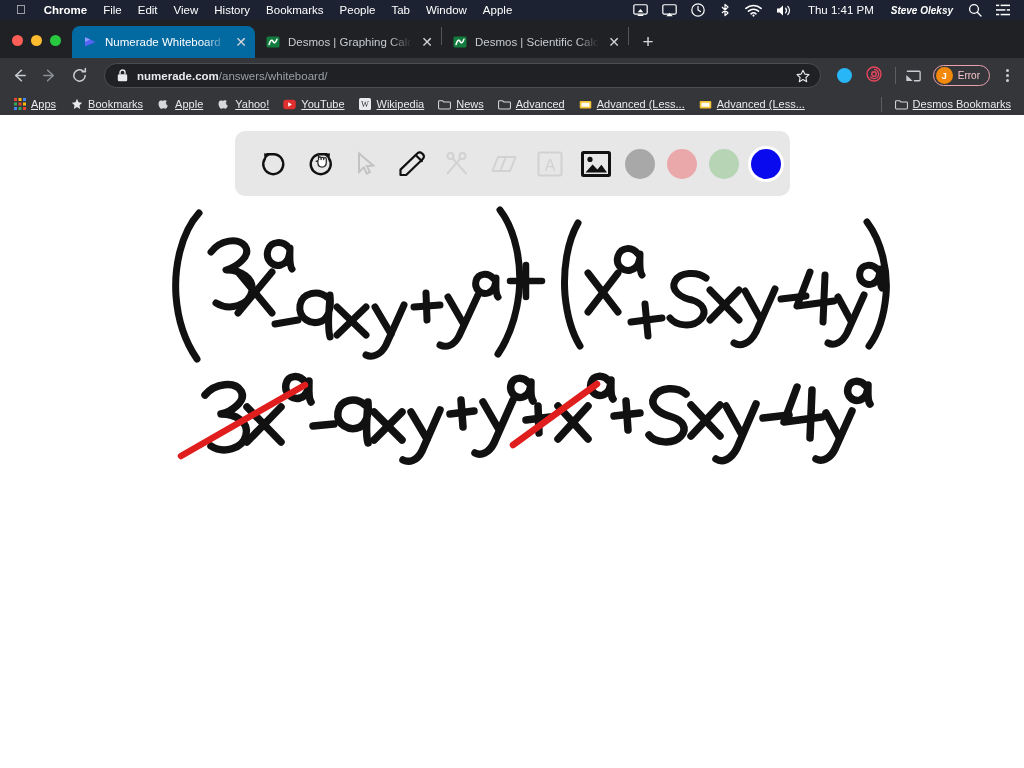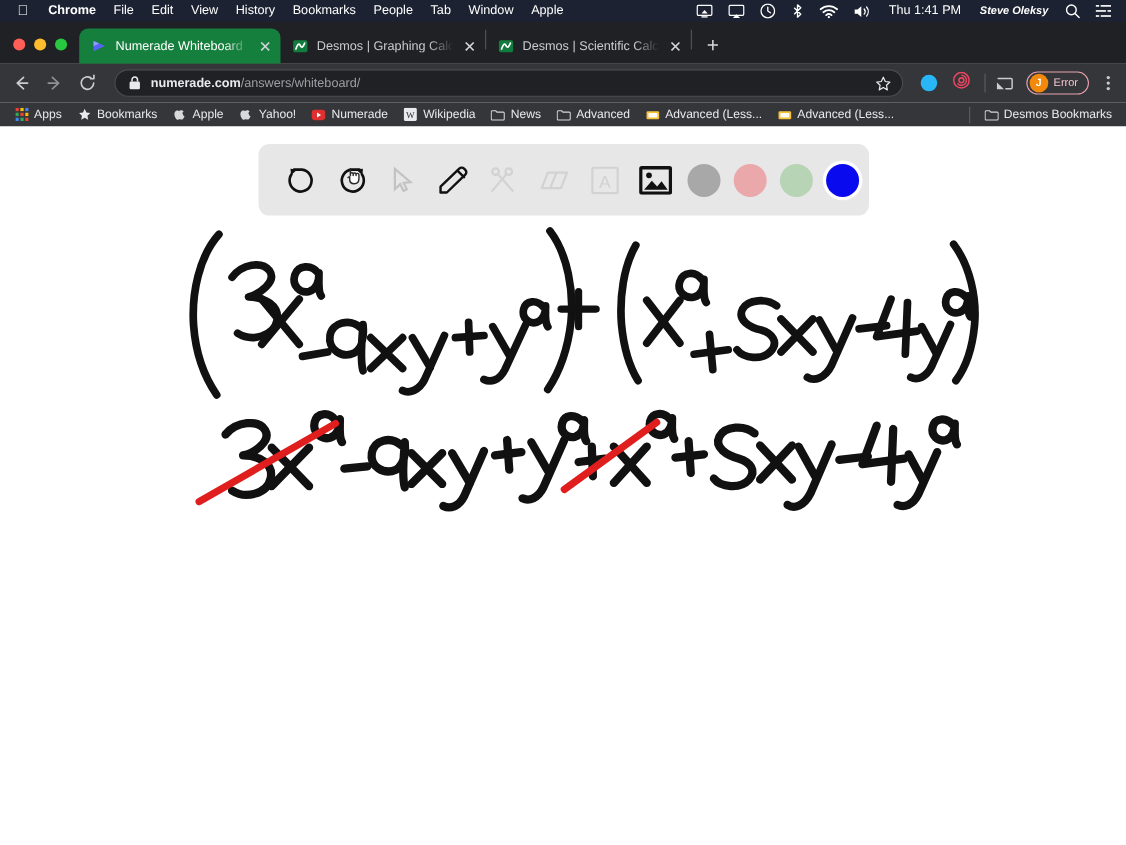--- a/index.html
+++ b/index.html
@@ -57,21 +57,21 @@
     position: relative;
     height: 32px;
     display: flex; align-items: center;
     padding: 0 6px 0 10px;
     border-radius: 8px 8px 0 0;
     min-width: 0;
     font-size: 11.5px;
     color: #c8ccd0;
     gap: 7px;
   }
-  .tab.active { background: #15803d; color: #ffffff; width: 183px; }
+  .tab.active { background: #0369a1; color: #ffffff; width: 183px; }
   .tab.inactive { width: 186px; }
   .tab .favicon {
     width: 16px; height: 16px; flex: none;
     display: flex; align-items: center; justify-content: center;
   }
   .tab .ttl {
     flex: 1; overflow: hidden; white-space: nowrap;
     text-overflow: clip;
     mask-image: linear-gradient(to right, #000 82%, transparent 100%);
     -webkit-mask-image: linear-gradient(to right, #000 82%, transparent 100%);
@@ -150,21 +150,21 @@
 
   
   .bookmarks {
     position: absolute; top: 93px; left: 0;
     width: 1024px; height: 22px;
     background: #35363a;
     display: flex; align-items: center;
     padding: 0 6px;
     font-size: 11px; color: #e8eaed;
   }
-  .bm { display: flex; align-items: center; gap: 5px; padding: 2px 7px; white-space: nowrap; }
+  .bm { display: flex; align-items: center; gap: 5px; padding: 2px 7px; white-space: nowrap; text-decoration: underline; }
   .bm .bi { width: 13px; height: 13px; flex: none; display: flex; align-items: center; justify-content: center; }
   .bmspacer { flex: 1; }
   .bmsep { width: 1px; height: 15px; background: #5b5e63; margin: 0 6px; }
 
   
   .page {
     position: absolute; top: 115px; left: 0;
     width: 1024px; height: 653px;
     background: #ffffff;
     overflow: hidden;
@@ -426,21 +426,21 @@
       </span>
       <span>Yahoo!</span>
     </div>
     <div class="bm">
       <span class="bi">
         <svg width="13" height="11" viewBox="0 0 14 11">
             <rect x="0.3" y="0.4" width="13.4" height="10.2" rx="3" fill="#e02f2f"></rect>
             <path d="M5.6 3.1 L9.6 5.5 L5.6 7.9 Z" fill="#ffffff"></path>
           </svg>
       </span>
-      <span>Numerade</span>
+      <span>YouTube</span>
     </div>
     <div class="bm">
       <span class="bi">
         <svg width="12" height="12" viewBox="0 0 12 12">
             <rect x="0" y="0" width="12" height="12" rx="1.5" fill="#e8eaed"></rect>
             <text x="6" y="9" font-size="8.4" font-family="Liberation Serif, serif" text-anchor="middle" fill="#35363a">W</text>
           </svg>
       </span>
       <span>Wikipedia</span>
     </div>

